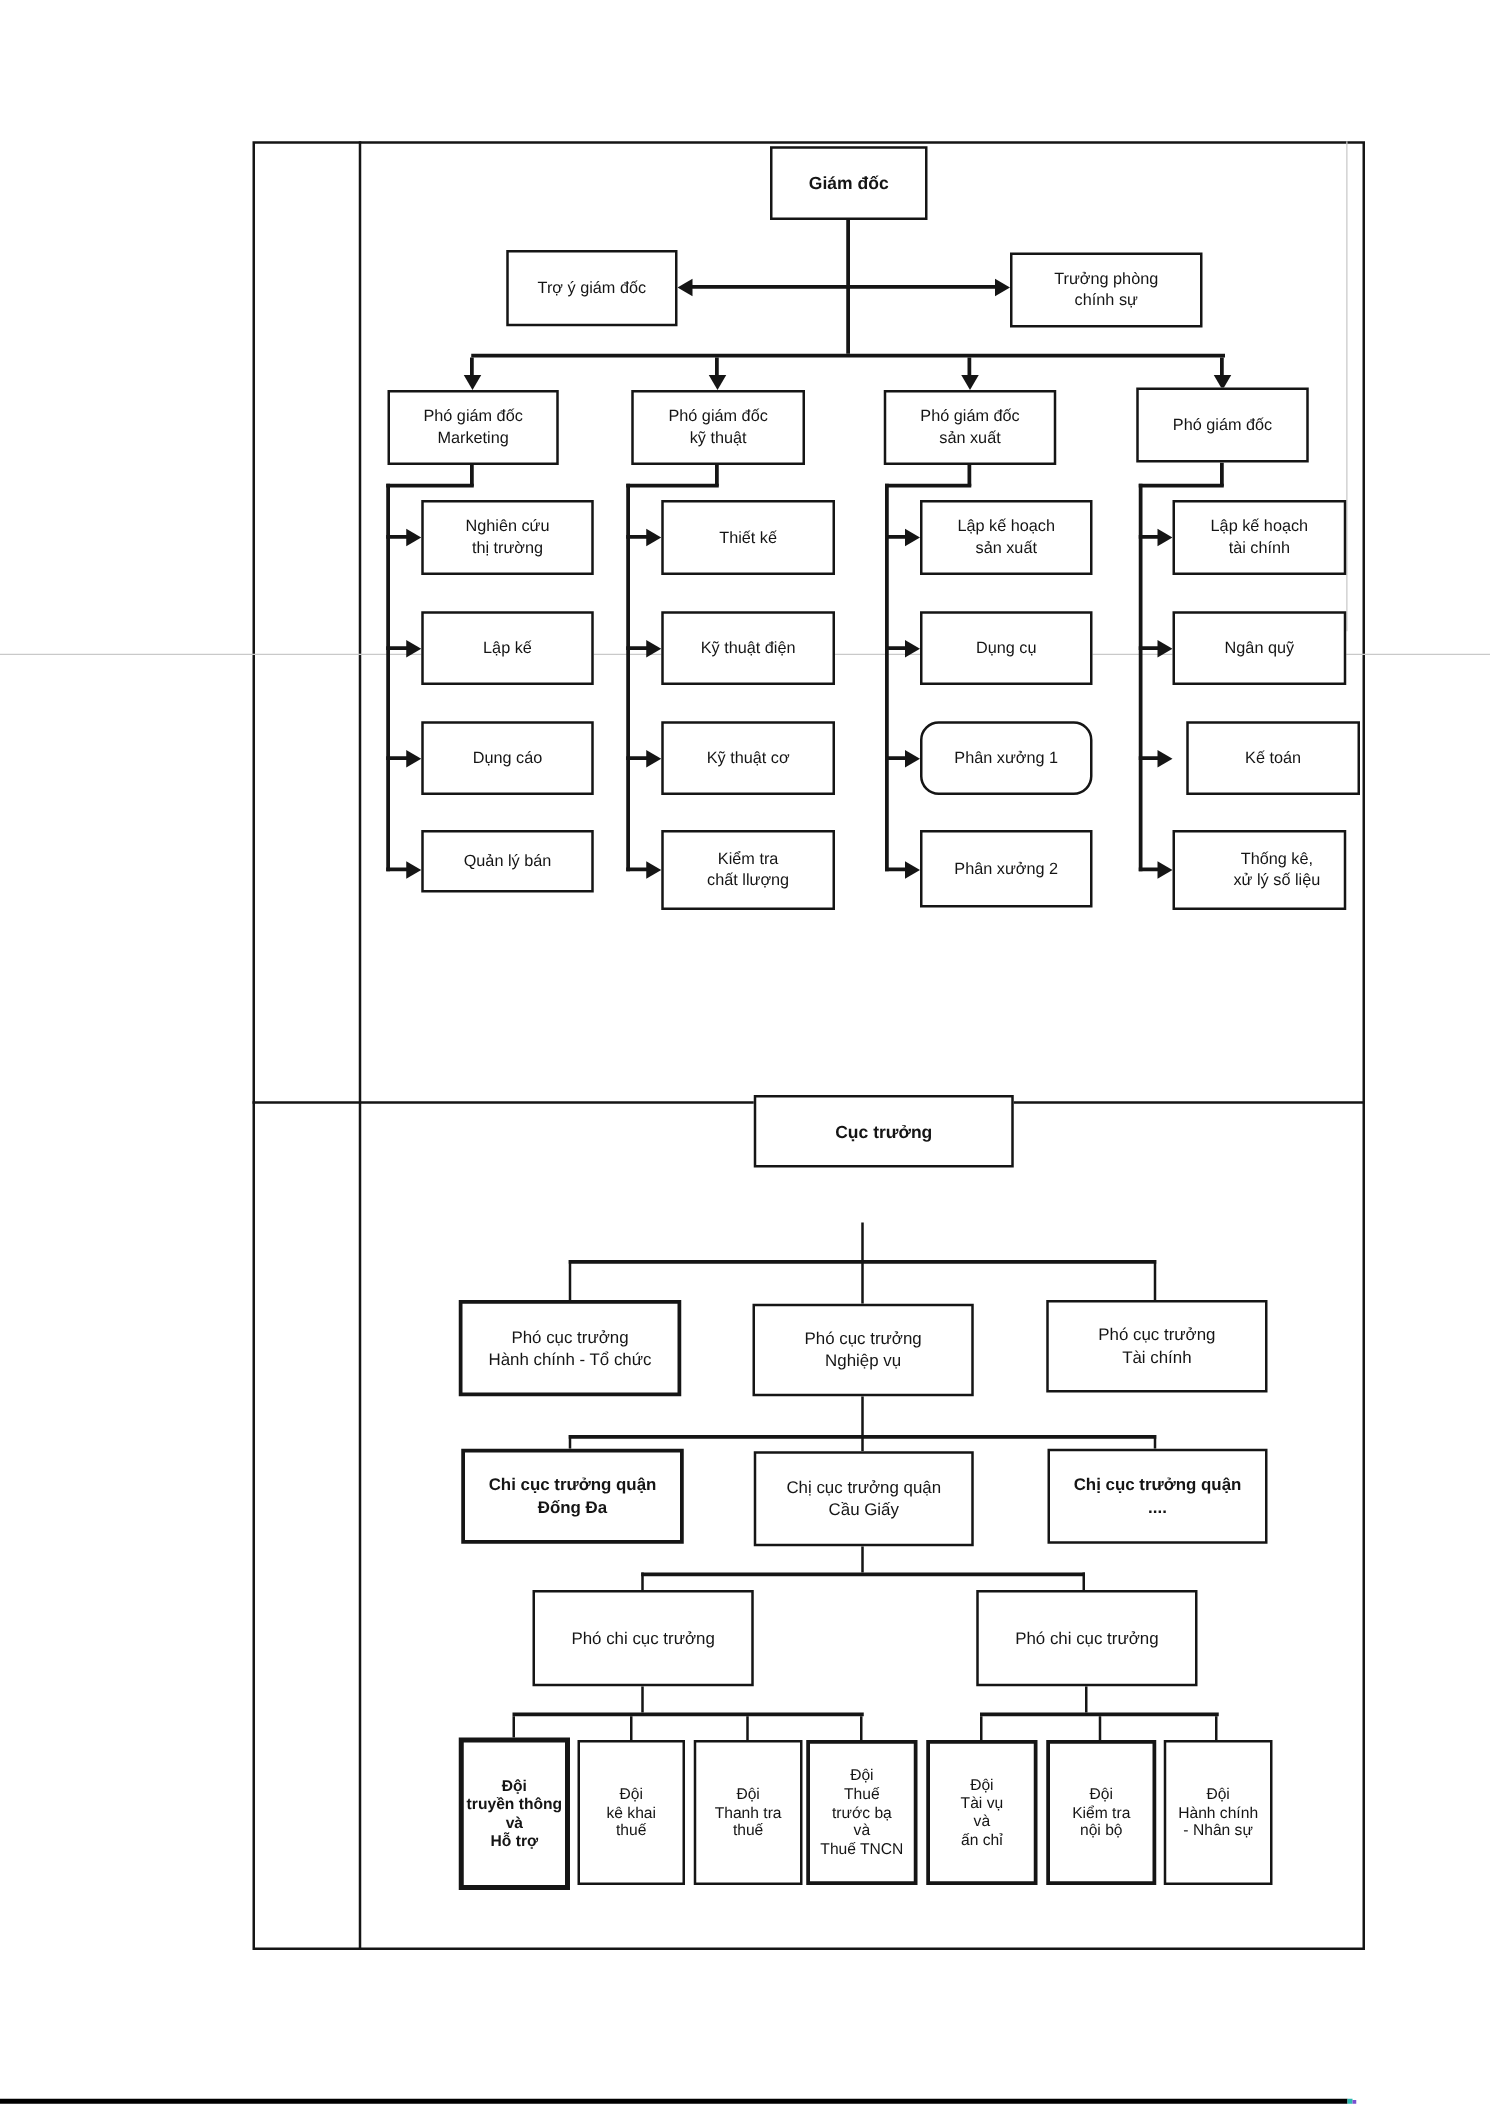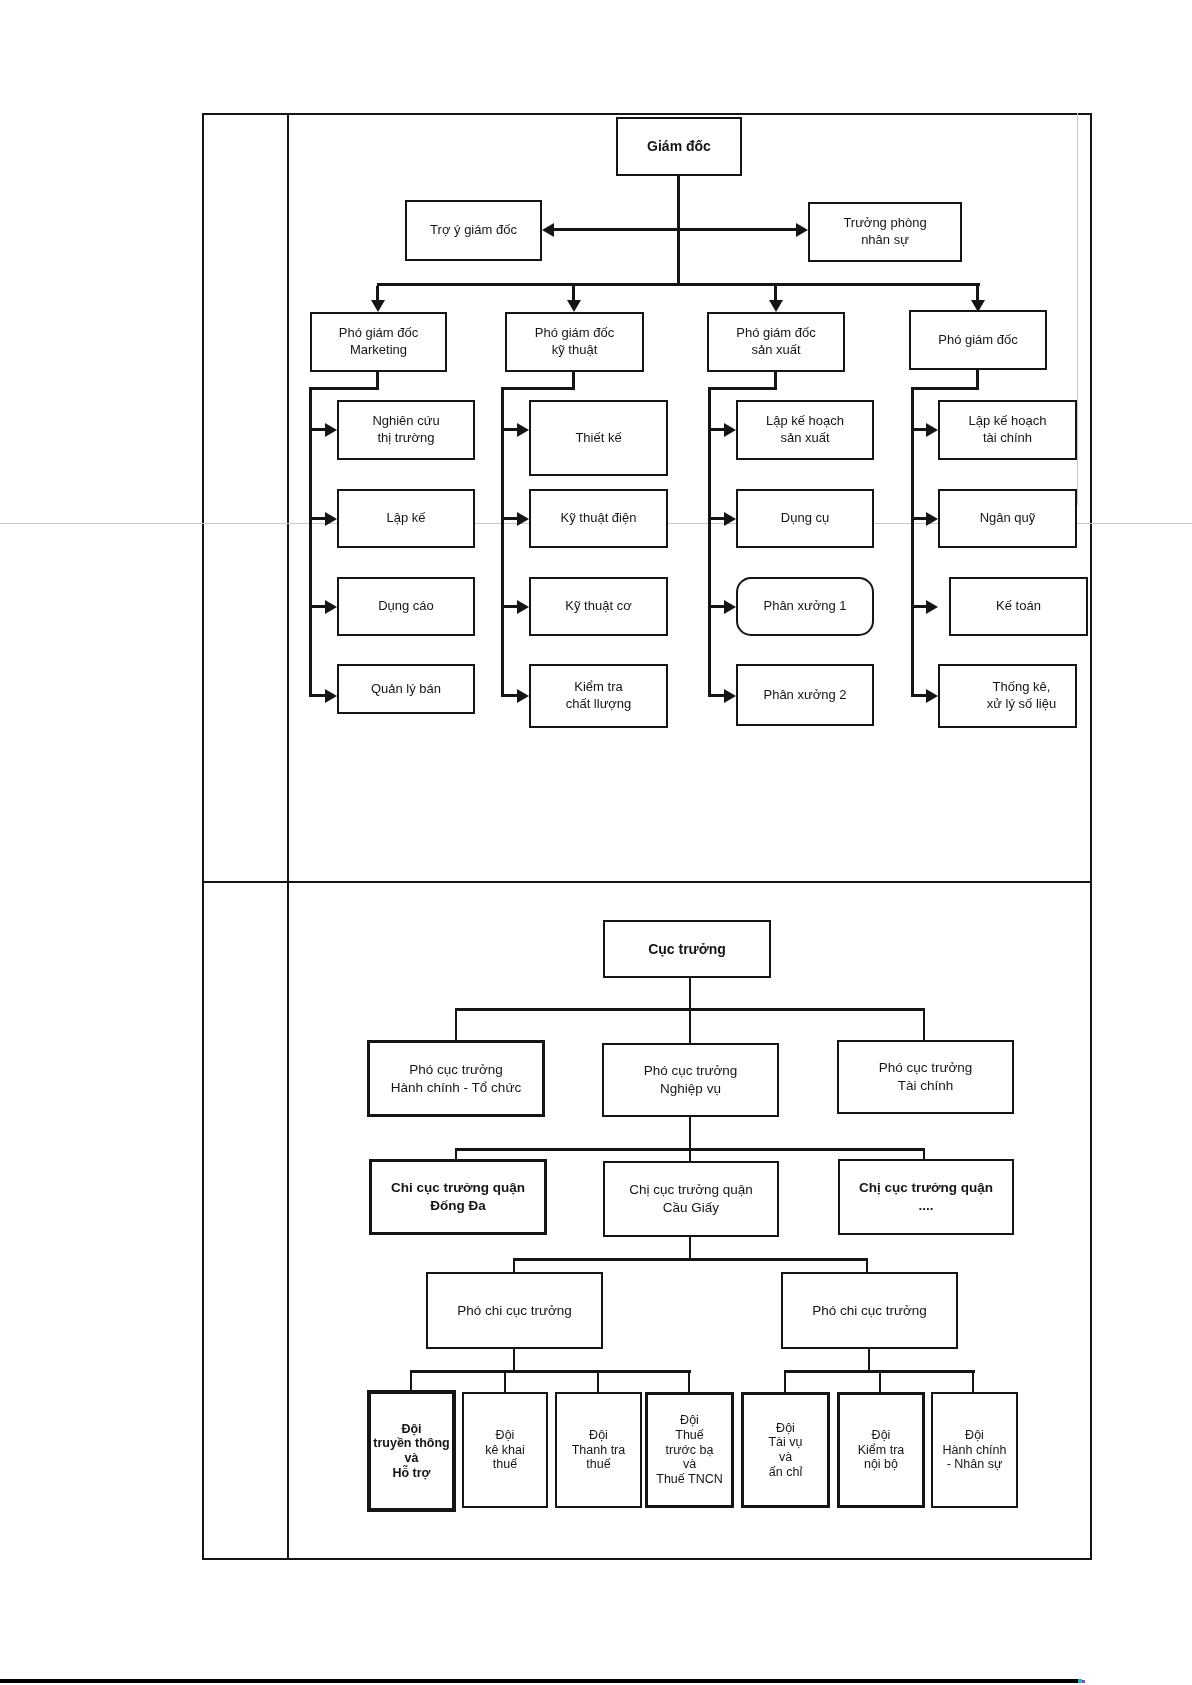--- a/index.html
+++ b/index.html
@@ -96,37 +96,37 @@
     <div class="ln" style="left:911px;top:605px;width:18px;height:3px;"></div>
     <div class="ln" style="left:911px;top:694px;width:18px;height:3px;"></div>
     <div class="ar" style="left:926px;top:423px;"></div>
     <div class="ar" style="left:926px;top:512px;"></div>
     <div class="ar" style="left:926px;top:600px;"></div>
     <div class="ar" style="left:926px;top:689px;"></div>
 
     <div class="bx bold f14" style="left:616px;top:117px;width:126px;height:59px;">Giám đốc</div>
     <div class="bx" style="left:405px;top:200px;width:137px;height:61px;">Trợ ý giám đốc</div>
     <div class="bx" style="left:808px;top:202px;width:154px;height:60px;">Trưởng phòng
-nhân sự</div>
+chính sự</div>
 
     <div class="bx" style="left:310px;top:312px;width:137px;height:60px;">Phó giám đốc
 Marketing</div>
     <div class="bx" style="left:505px;top:312px;width:139px;height:60px;">Phó giám đốc
 kỹ thuật</div>
     <div class="bx" style="left:707px;top:312px;width:138px;height:60px;">Phó giám đốc
 sản xuất</div>
     <div class="bx" style="left:909px;top:310px;width:138px;height:60px;">Phó giám đốc</div>
 
     <div class="bx" style="left:337px;top:400px;width:138px;height:60px;">Nghiên cứu
 thị trường</div>
     <div class="bx" style="left:337px;top:489px;width:138px;height:59px;">Lập kế</div>
     <div class="bx" style="left:337px;top:577px;width:138px;height:59px;">Dụng cáo</div>
     <div class="bx" style="left:337px;top:664px;width:138px;height:50px;">Quản lý bán</div>
 
-    <div class="bx" style="left:529px;top:400px;width:139px;height:76px;">Thiết kế</div>
+    <div class="bx" style="left:529px;top:400px;width:139px;height:60px;">Thiết kế</div>
     <div class="bx" style="left:529px;top:489px;width:139px;height:59px;">Kỹ thuật điện</div>
     <div class="bx" style="left:529px;top:577px;width:139px;height:59px;">Kỹ thuật cơ</div>
     <div class="bx" style="left:529px;top:664px;width:139px;height:64px;">Kiểm tra
 chất llượng</div>
 
     <div class="bx" style="left:736px;top:400px;width:138px;height:60px;">Lập kế hoạch
 sản xuất</div>
     <div class="bx" style="left:736px;top:489px;width:138px;height:59px;">Dụng cụ</div>
     <div class="bx" style="left:736px;top:577px;width:138px;height:59px;border-radius:15px;">Phân xưởng 1</div>
     <div class="bx" style="left:736px;top:664px;width:138px;height:62px;">Phân xưởng 2</div>
@@ -163,21 +163,21 @@
     <div class="ln" style="left:410px;top:1370px;width:281px;height:3px;"></div>
     <div class="ln" style="left:784px;top:1370px;width:191px;height:3px;"></div>
     <div class="ln" style="left:410px;top:1373px;width:2px;height:19px;"></div>
     <div class="ln" style="left:504px;top:1373px;width:2px;height:19px;"></div>
     <div class="ln" style="left:597px;top:1373px;width:2px;height:19px;"></div>
     <div class="ln" style="left:688px;top:1373px;width:2px;height:19px;"></div>
     <div class="ln" style="left:784px;top:1373px;width:2px;height:19px;"></div>
     <div class="ln" style="left:879px;top:1373px;width:2px;height:19px;"></div>
     <div class="ln" style="left:972px;top:1373px;width:2px;height:19px;"></div>
 
-    <div class="bx bold f14" style="left:603px;top:920px;width:168px;height:58px;">Cục trưởng</div>
+    <div class="bx bold f14" style="left:603px;top:876px;width:208px;height:58px;">Cục trưởng</div>
 
     <div class="bx bd3" style="left:367px;top:1040px;width:178px;height:77px;font-size:13.5px;">Phó cục trưởng
 Hành chính - Tổ chức</div>
     <div class="bx bx2" style="left:602px;top:1043px;width:177px;height:74px;font-size:13.5px;">Phó cục trưởng
 Nghiệp vụ</div>
     <div class="bx bx2" style="left:837px;top:1040px;width:177px;height:74px;font-size:13.5px;">Phó cục trưởng
 Tài chính</div>
 
     <div class="bx bd3 bold" style="left:369px;top:1159px;width:178px;height:76px;font-size:13.5px;">Chi cục trưởng quận
 Đống Đa</div>

